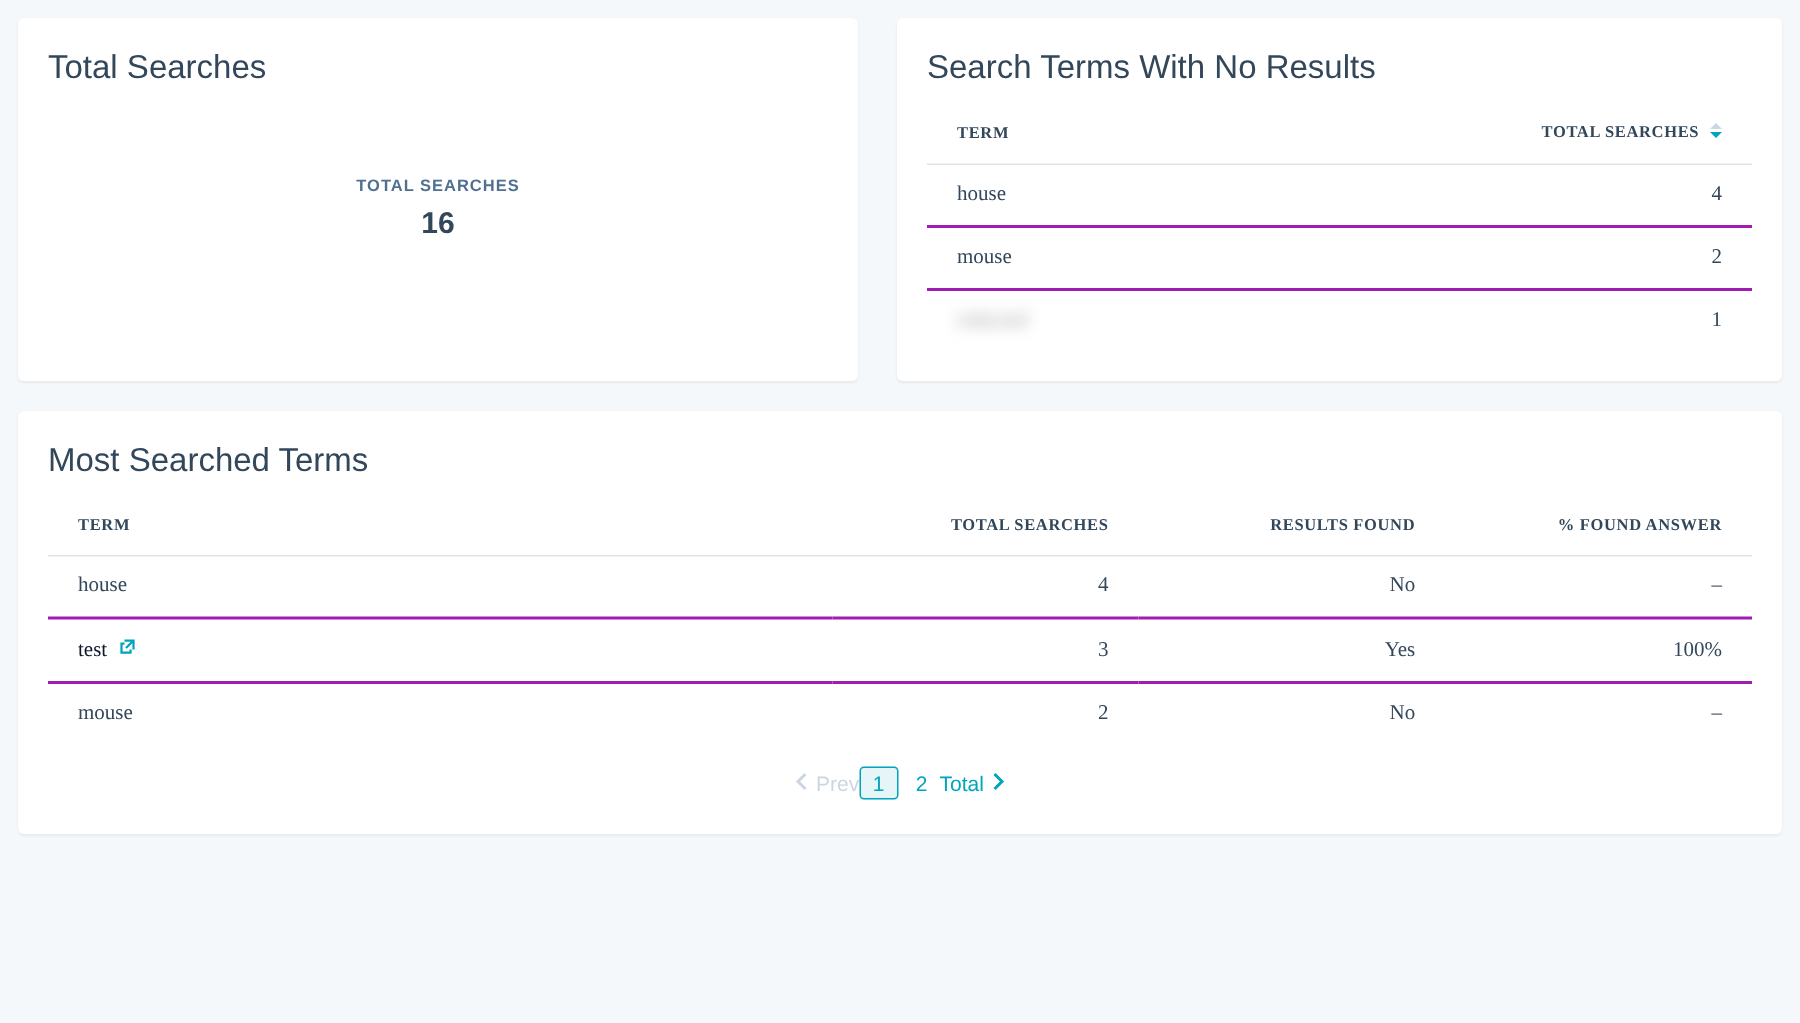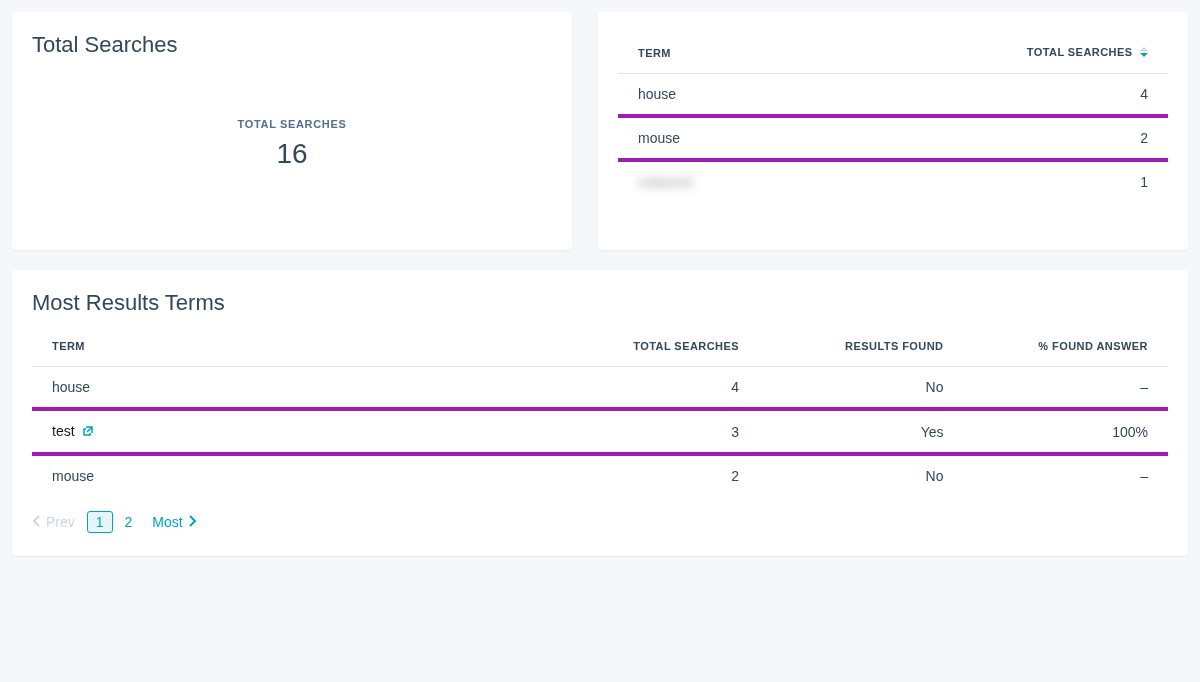--- a/index.html
+++ b/index.html
@@ -37,41 +37,41 @@
   }
   .kpi-label {
     font-size: 11px;
     letter-spacing: .06em;
     color: #516f90;
     font-weight: 600;
     text-transform: uppercase;
     margin-bottom: 8px;
   }
   .kpi-value {
-    font-size: 28px;
-    font-weight: 400;
-    color: #33475b;
-  }
-  table { width: 100%; border-collapse: collapse; }
+    font-size: 20px;
+    font-weight: 700;
+    color: #33475b;
+  }
+  table { width: 100%; border-collapse: collapse; font-family: Liberation Serif, serif; }
   th {
     font-size: 11px;
     letter-spacing: .04em;
     font-weight: 600;
     color: #33475b;
     text-transform: uppercase;
     text-align: left;
     padding: 14px 20px;
     border-bottom: 1px solid #dfe3eb;
   }
   th.right-align, td.right-align { text-align: right; }
   td {
     font-size: 14px;
     color: #33475b;
     padding: 12px 20px;
-    border-bottom: 4px solid #a21caf;
+    border-bottom: 2px solid #a21caf;
   }
   tr:last-child td { border-bottom: none; }
   .blurred {
     filter: blur(5px);
     color: #999;
     user-select: none;
   }
   .sort-icon {
     display: inline-block;
     vertical-align: middle;
@@ -82,22 +82,22 @@
     font-weight: 400;
     cursor: pointer;
   }
   .ext-icon {
     display: inline-block;
     vertical-align: middle;
     margin-left: 4px;
   }
   .pagination {
     display: flex;
+    justify-content: center;
     align-items: center;
-    gap: 12px;
     padding: 18px 0 6px 0;
     font-size: 14px;
   }
   .page-nav {
     display: inline-flex;
     align-items: center;
     gap: 4px;
     color: #00a4bd;
     cursor: pointer;
     font-weight: 500;
@@ -122,20 +122,21 @@
 <div class="row">
   <div class="card left">
     <h2 class="card-title">Total Searches</h2>
     <div class="kpi-wrap">
       <div class="kpi-label">TOTAL SEARCHES</div>
       <div class="kpi-value">16</div>
     </div>
   </div>
 
   <div class="card right">
+    <h2 class="card-title">Search Terms With No Results</h2>
     <table>
       <thead>
         <tr>
           <th>TERM</th>
           <th class="right-align">
             <span>TOTAL SEARCHES</span>
             <span class="sort-icon">
               <svg width="8" height="10" viewBox="0 0 8 10">
                 <polygon points="4,0 8,4 0,4" fill="#cbd6e2"></polygon>
                 <polygon points="0,6 8,6 4,10" fill="#00a4bd"></polygon>
@@ -156,21 +157,21 @@
           <tr>
             <td><span class="blurred">redacted</span></td>
             <td class="right-align">1</td>
           </tr>
         </tbody>
     </table>
   </div>
 </div>
 
 <div class="card full">
-  <h2 class="card-title">Most Results Terms</h2>
+  <h2 class="card-title">Most Searched Terms</h2>
   <table>
     <thead>
       <tr>
         <th style="width:46%">TERM</th>
         <th style="width:18%" class="right-align">TOTAL SEARCHES</th>
         <th style="width:18%" class="right-align">RESULTS FOUND</th>
         <th style="width:18%" class="right-align">% FOUND ANSWER</th>
       </tr>
     </thead>
     <tbody id="most-searched-body">
@@ -202,21 +203,21 @@
     <span class="page-nav disabled">
       <span class="chev">
         <svg width="10" height="12" viewBox="0 0 10 12">
             <polyline points="7,1 2,6 7,11" fill="none" stroke="#cbd6e2" stroke-width="2"></polyline>
           </svg>
       </span>
       <span>Prev</span>
     </span>
     <span id="page-nums"><span class="page-num active">1</span> <span class="page-num">2</span> </span>
     <span class="page-nav">
-      <span>Most</span>
+      <span>Total</span>
       <span class="chev">
         <svg width="10" height="12" viewBox="0 0 10 12">
             <polyline points="3,1 8,6 3,11" fill="none" stroke="#00a4bd" stroke-width="2"></polyline>
           </svg>
       </span>
     </span>
   </div>
 </div>
 
 </body></html>

